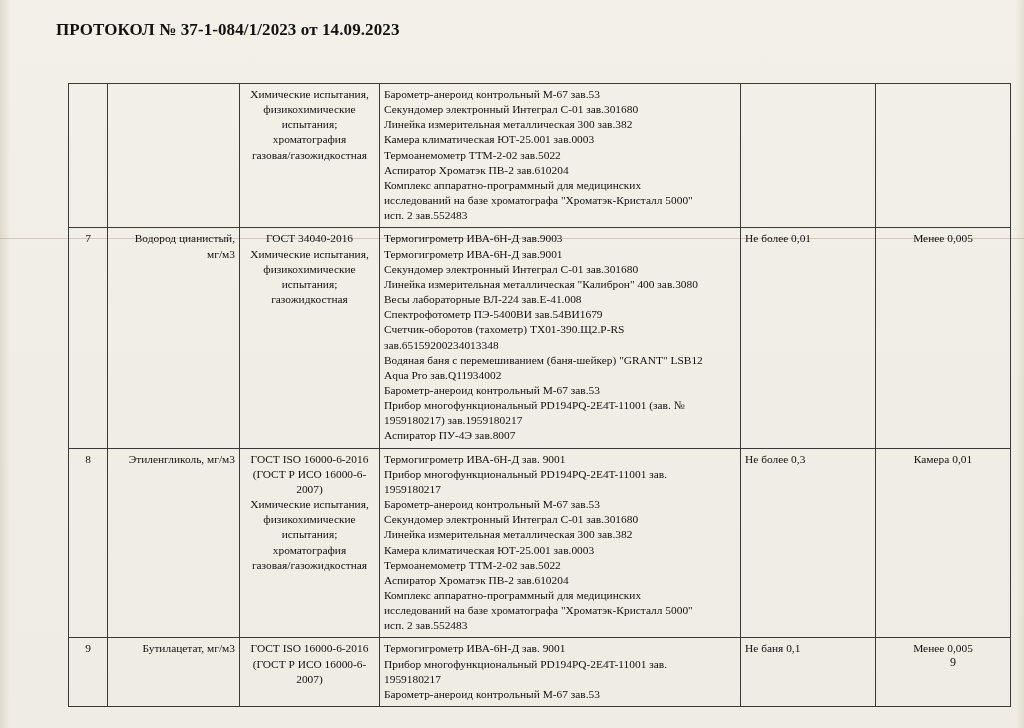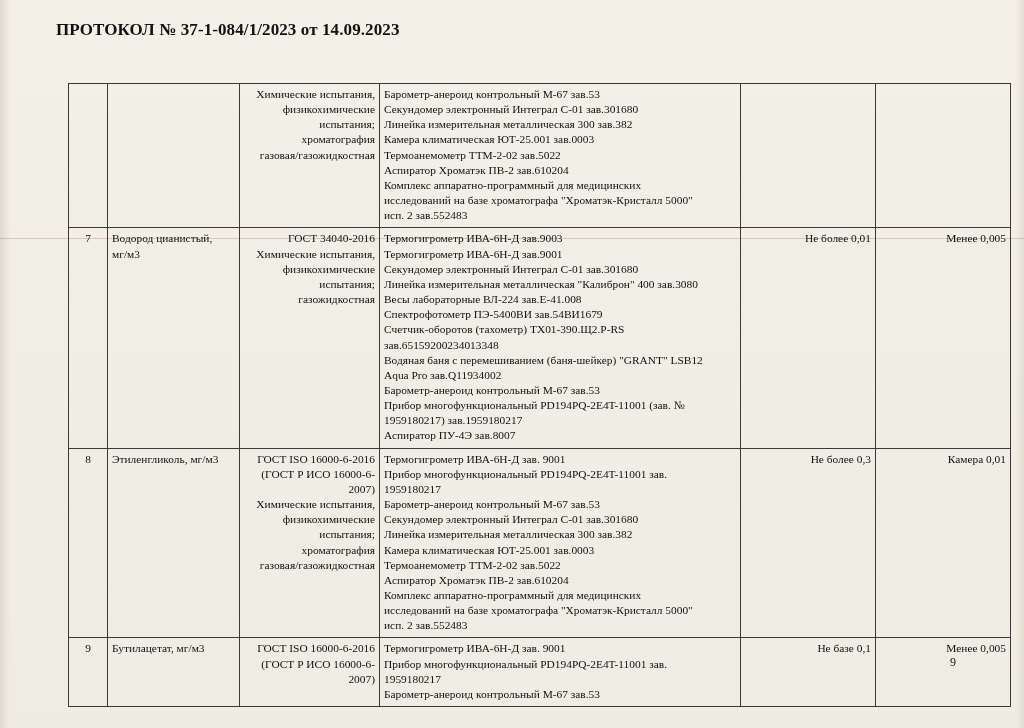--- a/index.html
+++ b/index.html
@@ -57,25 +57,25 @@
     table-layout: fixed;
     font-size: 11.4px;
     line-height: 1.33;
   }
   table.proto td {
     border: 1px solid #3a3a3a;
     vertical-align: top;
     padding: 3px 4px 4px 4px;
   }
   .c-num      { width: 30px;  text-align: center; }
-  .c-name     { width: 123px; text-align: left; margin-top: 14px; }
-  .c-method   { width: 131px; text-align: right; }
+  .c-name     { width: 123px; text-align: right; margin-top: 14px; }
+  .c-method   { width: 131px; text-align: center; }
   .c-equip    { width: 352px; text-align: left; }
-  .c-norm     { width: 126px; text-align: right; }
-  .c-res      { width: 126px; text-align: right; }
+  .c-norm     { width: 126px; text-align: left; }
+  .c-res      { width: 126px; text-align: center; }
   .eq-line { white-space: nowrap; }
   .pad-top-cell { padding-top: 5px; }
   .page-number {
     position: absolute;
     right: 68px;
     top: 655px;
     font-size: 12px;
   }
   .mark-line {
     position: absolute;
@@ -201,21 +201,21 @@
             <div>ГОСТ ISO 16000-6-2016</div>
             <div>(ГОСТ Р ИСО 16000-6-</div>
             <div>2007)</div>
           </td>
           <td class="c-equip pad-top-cell">
             <div class="eq-line">Термогигрометр ИВА-6Н-Д зав. 9001</div>
             <div class="eq-line">Прибор многофункциональный PD194PQ-2E4T-11001 зав.</div>
             <div class="eq-line">1959180217</div>
             <div class="eq-line">Барометр-анероид контрольный М-67 зав.53</div>
           </td>
-          <td class="c-norm pad-top-cell">Не базе 0,1</td>
+          <td class="c-norm pad-top-cell">Не баня 0,1</td>
           <td class="c-res pad-top-cell">Менее 0,005</td>
         </tr>
 
       </tbody>
     </table>
   </div>
 
   <div class="page-number">9</div>
 </div>
 

